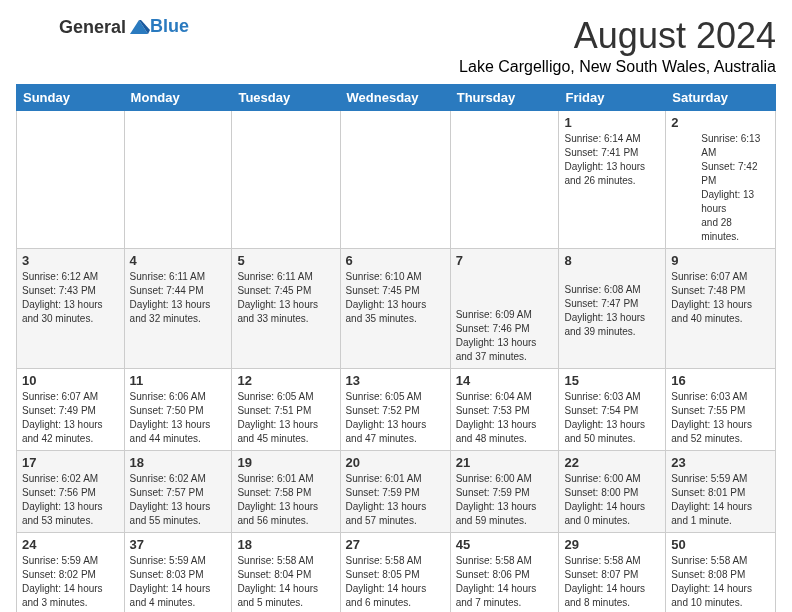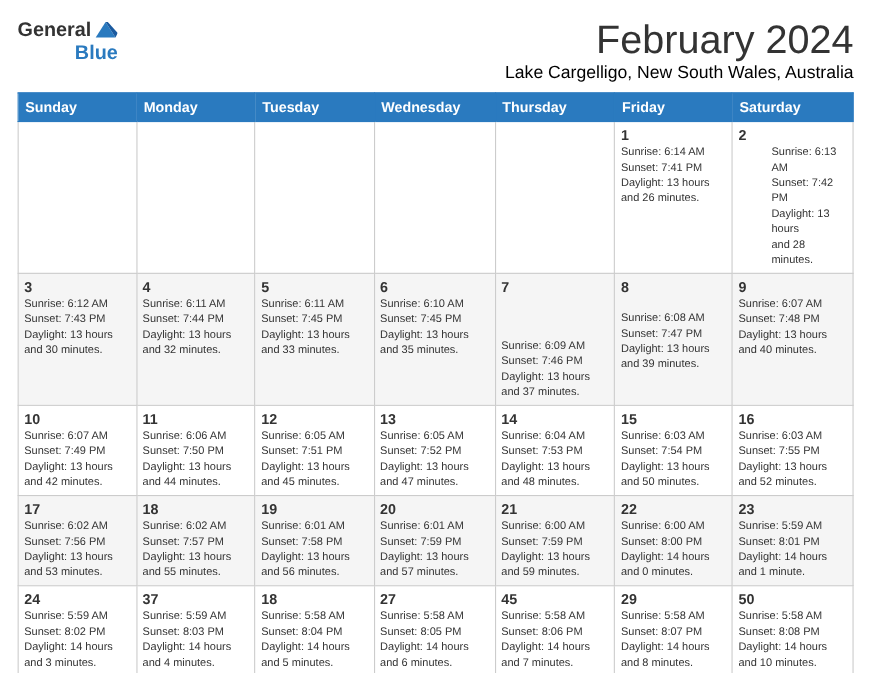--- a/index.html
+++ b/index.html
@@ -11,22 +11,23 @@
       padding: 16px;
     }
     .header {
       display: flex;
       align-items: flex-start;
       justify-content: space-between;
       margin-bottom: 4px;
     }
     .logo {
       display: flex;
-      flex-direction: column;
-      align-items: flex-end;
+      flex-direction: row;
+      align-items: flex-start;
+      margin-left: 43px;
     }
     .logo-text {
       display: flex;
       align-items: center;
     }
     .logo-general {
       font-size: 18px;
       font-weight: bold;
       color: #333;
     }
@@ -107,21 +108,21 @@
     <div class="logo-text">
       <span class="logo-general">General</span>
       <svg class="logo-icon" viewBox="0 0 22 22">
         <polygon points="2,18 11,4 20,18" fill="#2a7abf"></polygon>
         <polygon points="11,4 20,18 22,14 13,4" fill="#1a5a9f"></polygon>
       </svg>
     </div>
     <span class="logo-blue">Blue</span>
   </div>
   <div class="title-section">
-    <div class="month-title">February 2024</div>
+    <div class="month-title">August 2024</div>
     <div class="location-title">Lake Cargelligo, New South Wales, Australia</div>
   </div>
 </div>
 
 <table class="calendar">
   <thead>
     <tr>
     <th>Sunday</th>
         <th>Monday</th>
         <th>Tuesday</th>

